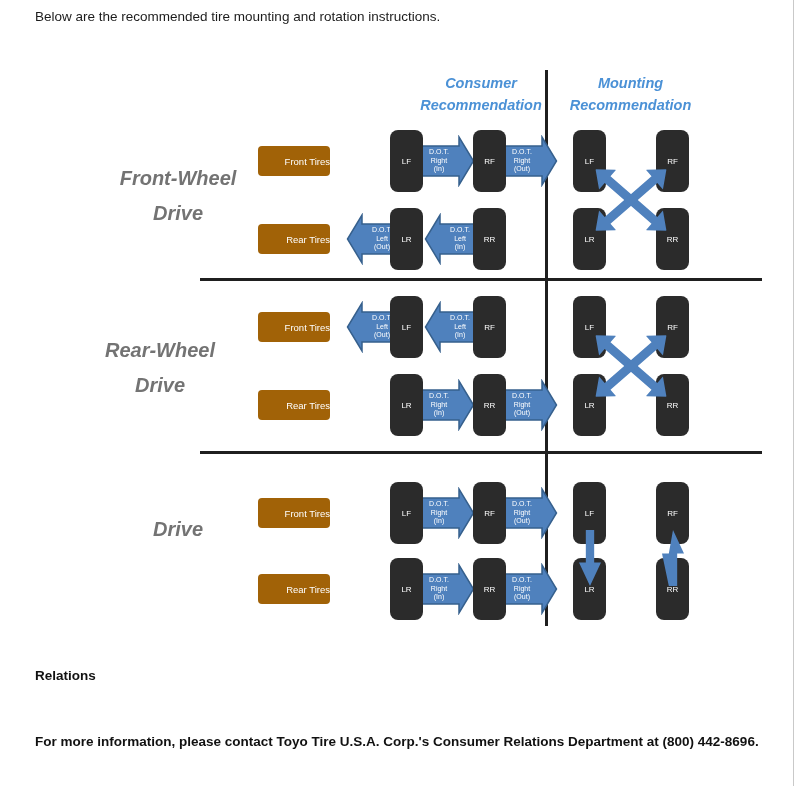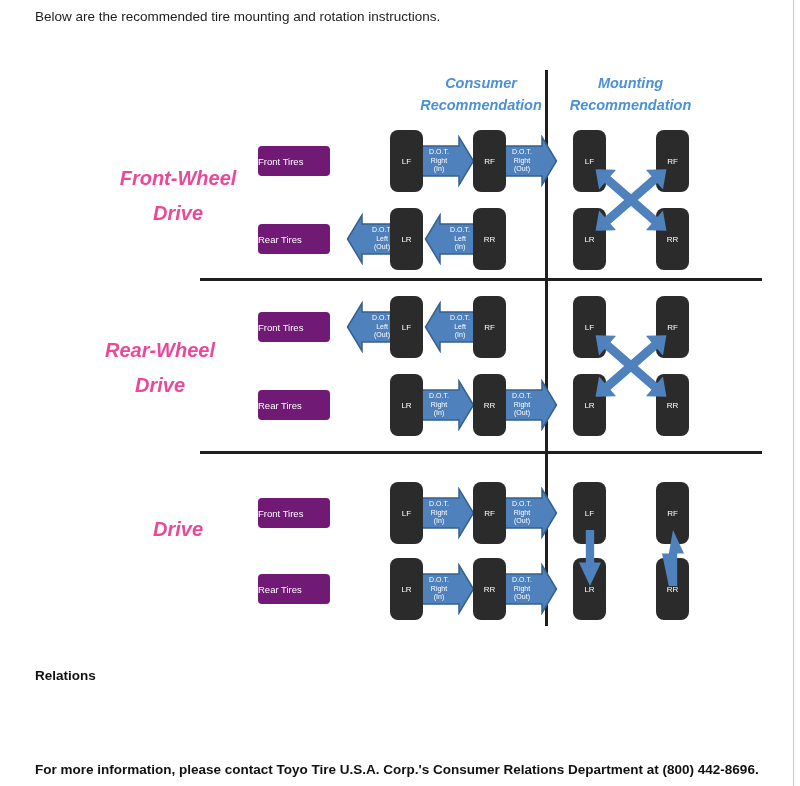--- a/index.html
+++ b/index.html
@@ -5,30 +5,30 @@
   * { margin:0; padding:0; box-sizing:border-box; }
   html,body { background:#ffffff; }
   body { font-family:"Liberation Sans", sans-serif; }
   .page { position:relative; width:800px; height:786px; background:#ffffff; overflow:hidden; }
   .abs { position:absolute; }
 
   .intro { left:35px; top:9px; font-size:13.5px; color:#1c1c1c; }
 
   .col-hdr { text-align:center; color:#4b91d6; font-weight:bold; font-style:italic;
              font-size:14.5px; line-height:22px; }
-  .row-label { text-align:center; color:#ec4899; font-weight:bold; font-style:italic;
+  .row-label { text-align:center; color:#737373; font-weight:bold; font-style:italic;
                font-size:20px; line-height:24px; }
   .row-label .l2 { margin-top:11px; }
 
   .vline { width:3px; background:#1f1f1f; }
   .hline { height:3px; background:#1f1f1f; }
   .edge { width:1px; background:#c9c9c9; }
 
-  .group-btn { width:72px; height:30px; background:#701a75; border-radius:4px; color:#ffffff;
-               font-size:9.5px; display:flex; align-items:center; justify-content:flex-start; z-index:1; }
+  .group-btn { width:72px; height:30px; background:#a16207; border-radius:4px; color:#ffffff;
+               font-size:9.5px; display:flex; align-items:center; justify-content:flex-end; z-index:1; }
 
   .tire { width:33px; height:62px; background:#2b2b2b; border-radius:8px; color:#ffffff;
           font-size:8px; display:flex; align-items:center; justify-content:center; z-index:2; }
 
   .arrow { width:56px; height:52px; z-index:1; }
   .arrow svg { position:absolute; left:0; top:0; width:100%; height:100%; }
   .arrow path { fill:#4f81bd; stroke:#36608d; stroke-width:1.5; }
   .arrow-label { position:absolute; top:13px; width:38px; color:#ffffff; font-size:7px;
                  line-height:8.5px; text-align:center; }
   .arrow.right .arrow-label { left:1px; }
@@ -39,21 +39,21 @@
     clip-path:polygon(0 50%,17% 0,17% 33%,83% 33%,83% 0,100% 50%,83% 100%,83% 67%,17% 67%,17% 100%); }
   .cross-bar.a { transform:translate(-50%,-50%) rotate(41deg); }
   .cross-bar.b { transform:translate(-50%,-50%) rotate(-41deg); }
 
   .v-arrow { width:22px; height:56px; z-index:3; background:#4f81bd; }
   .v-arrow.down { clip-path:polygon(31% 0,69% 0,69% 58%,100% 58%,50% 100%,0 58%,31% 58%); }
   .v-arrow.up   { clip-path:polygon(50% 0,100% 42%,69% 42%,69% 100%,31% 100%,0 42%,31% 42%); }
 
   .footer-h { font-weight:bold; font-size:13.5px; color:#111111; }
   .footer-p { font-size:13.5px; color:#111111; text-align:justify; line-height:16.5px; }
-  .footer-b { font-weight:bold;margin-top:28px; }
+  .footer-b { font-weight:bold; }
 </style>
 </head>
 <body>
 
 <div class="page">
 
   <div class="abs intro">Below are the recommended tire mounting and rotation instructions.</div>
 
   <div class="abs col-hdr" style="left:400px;top:72px;width:162px">
     <div>Consumer</div>

